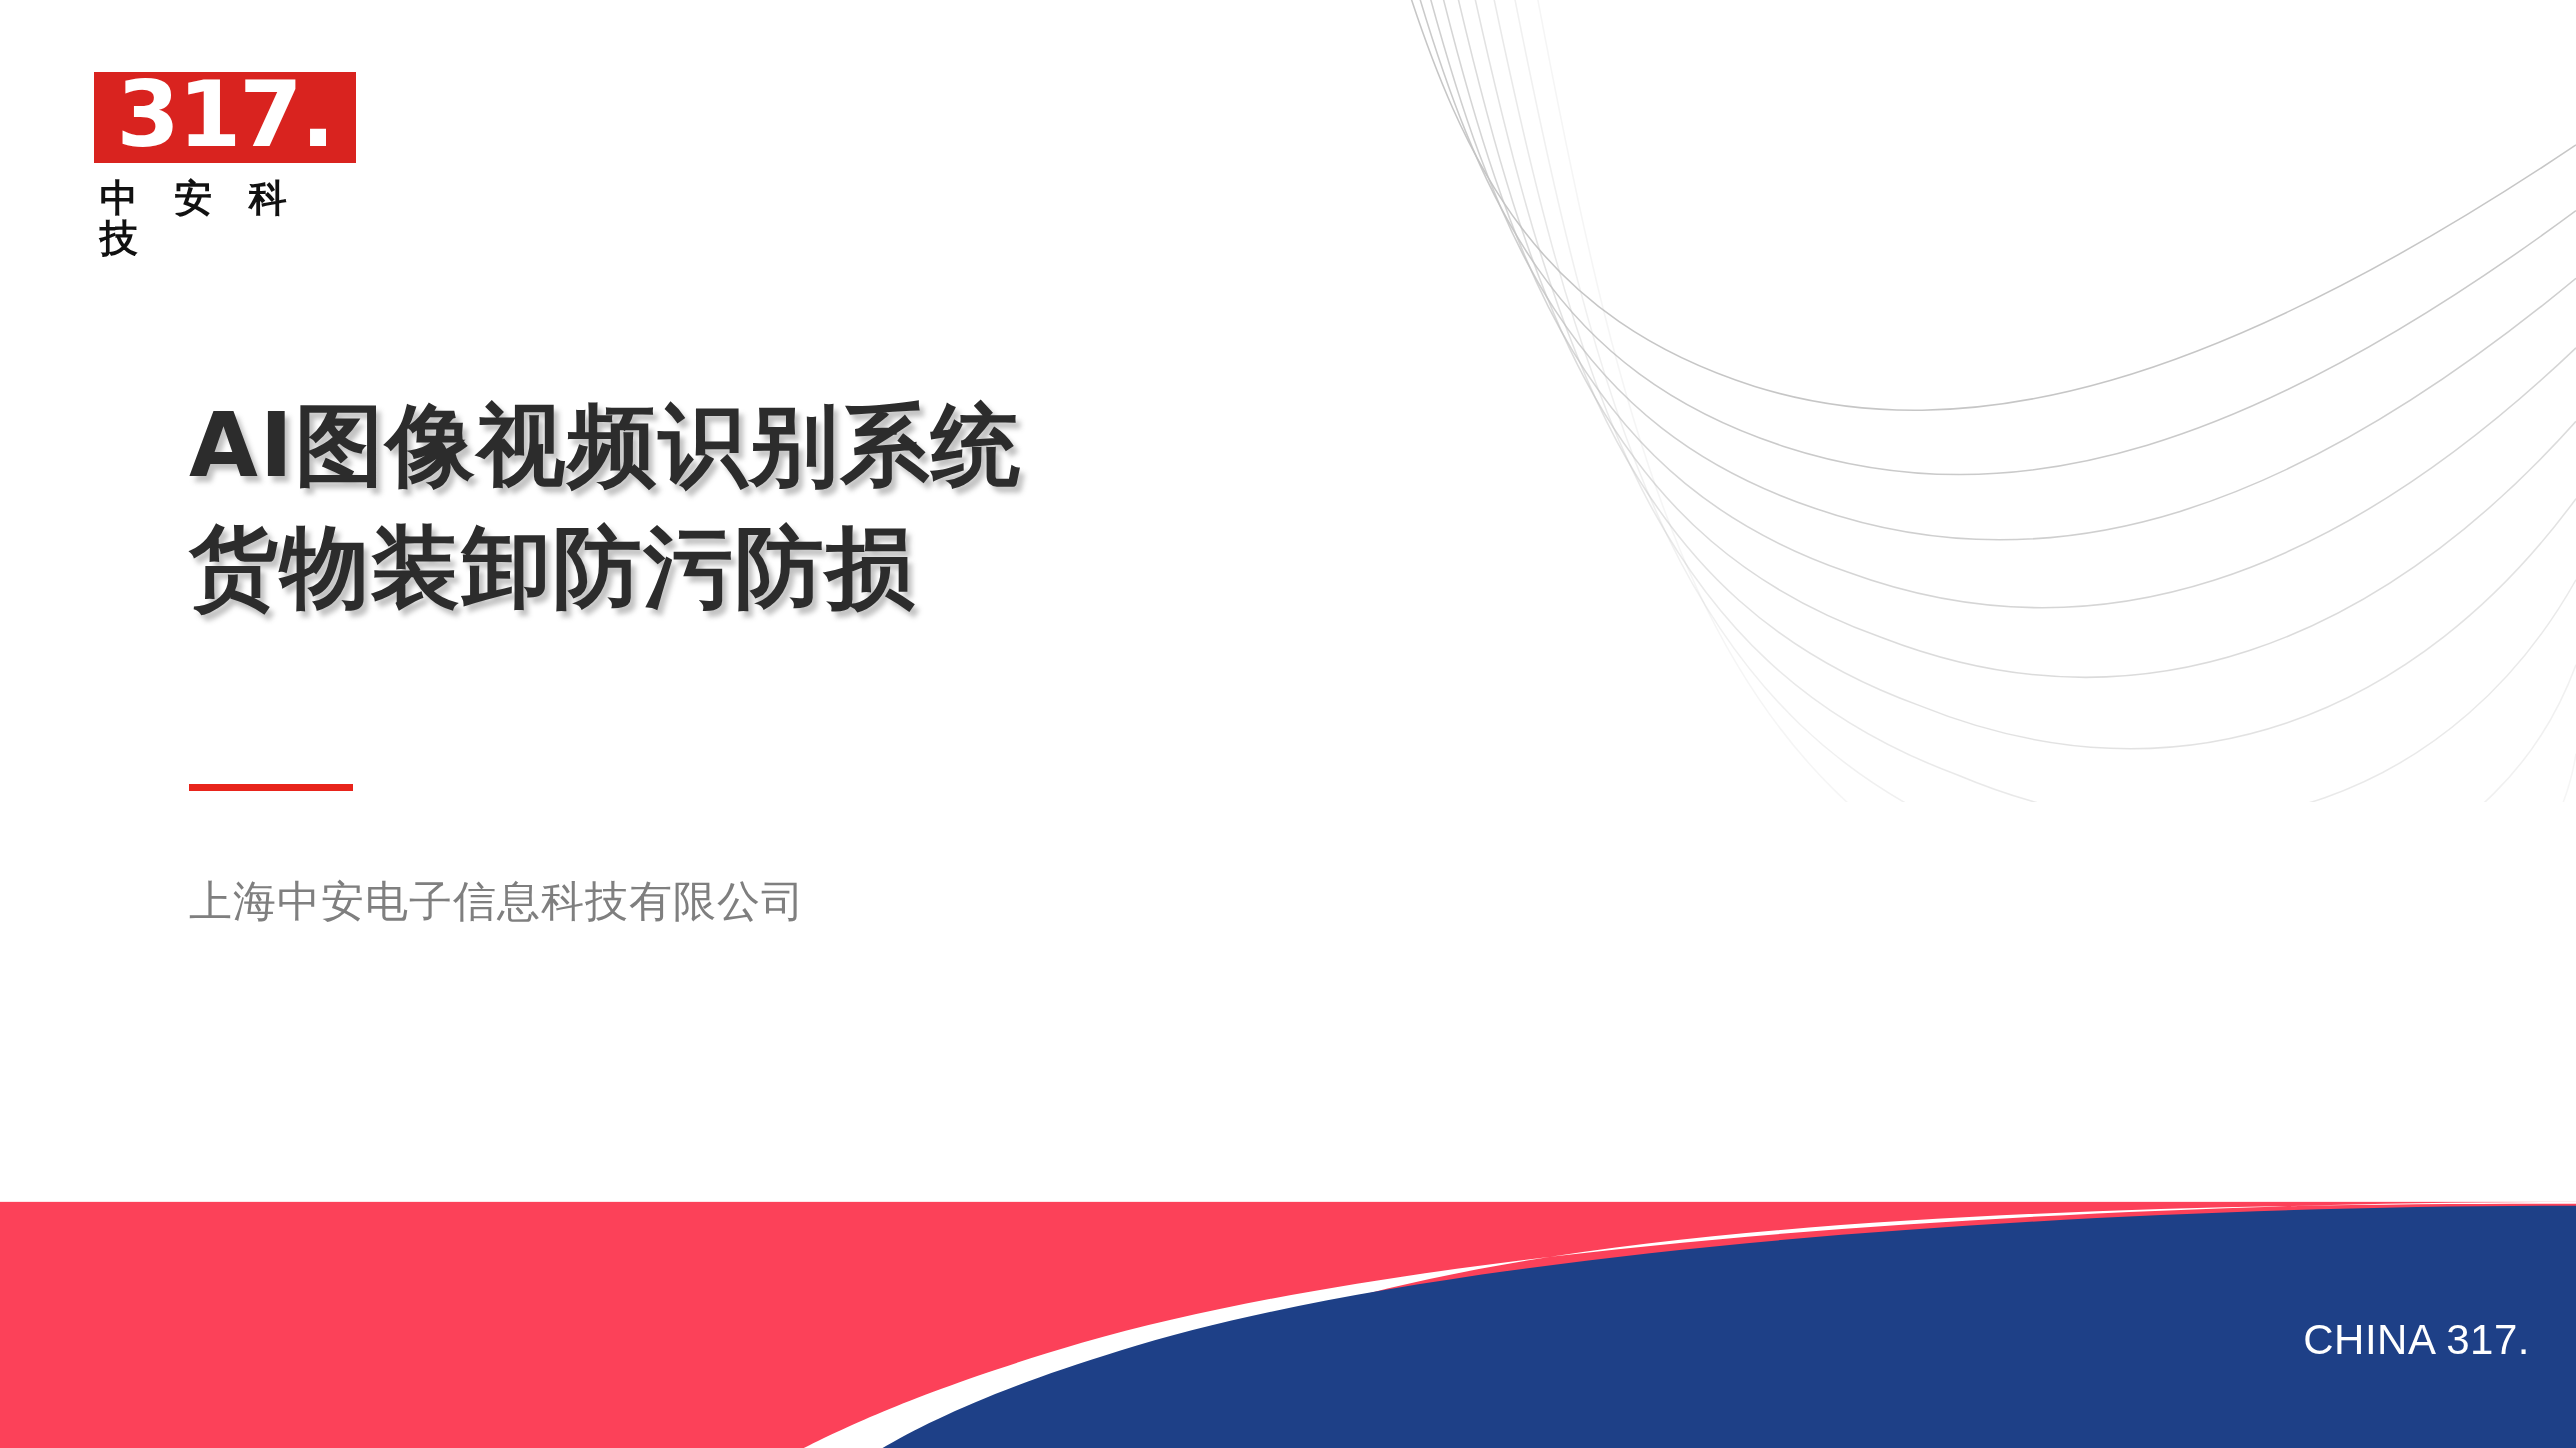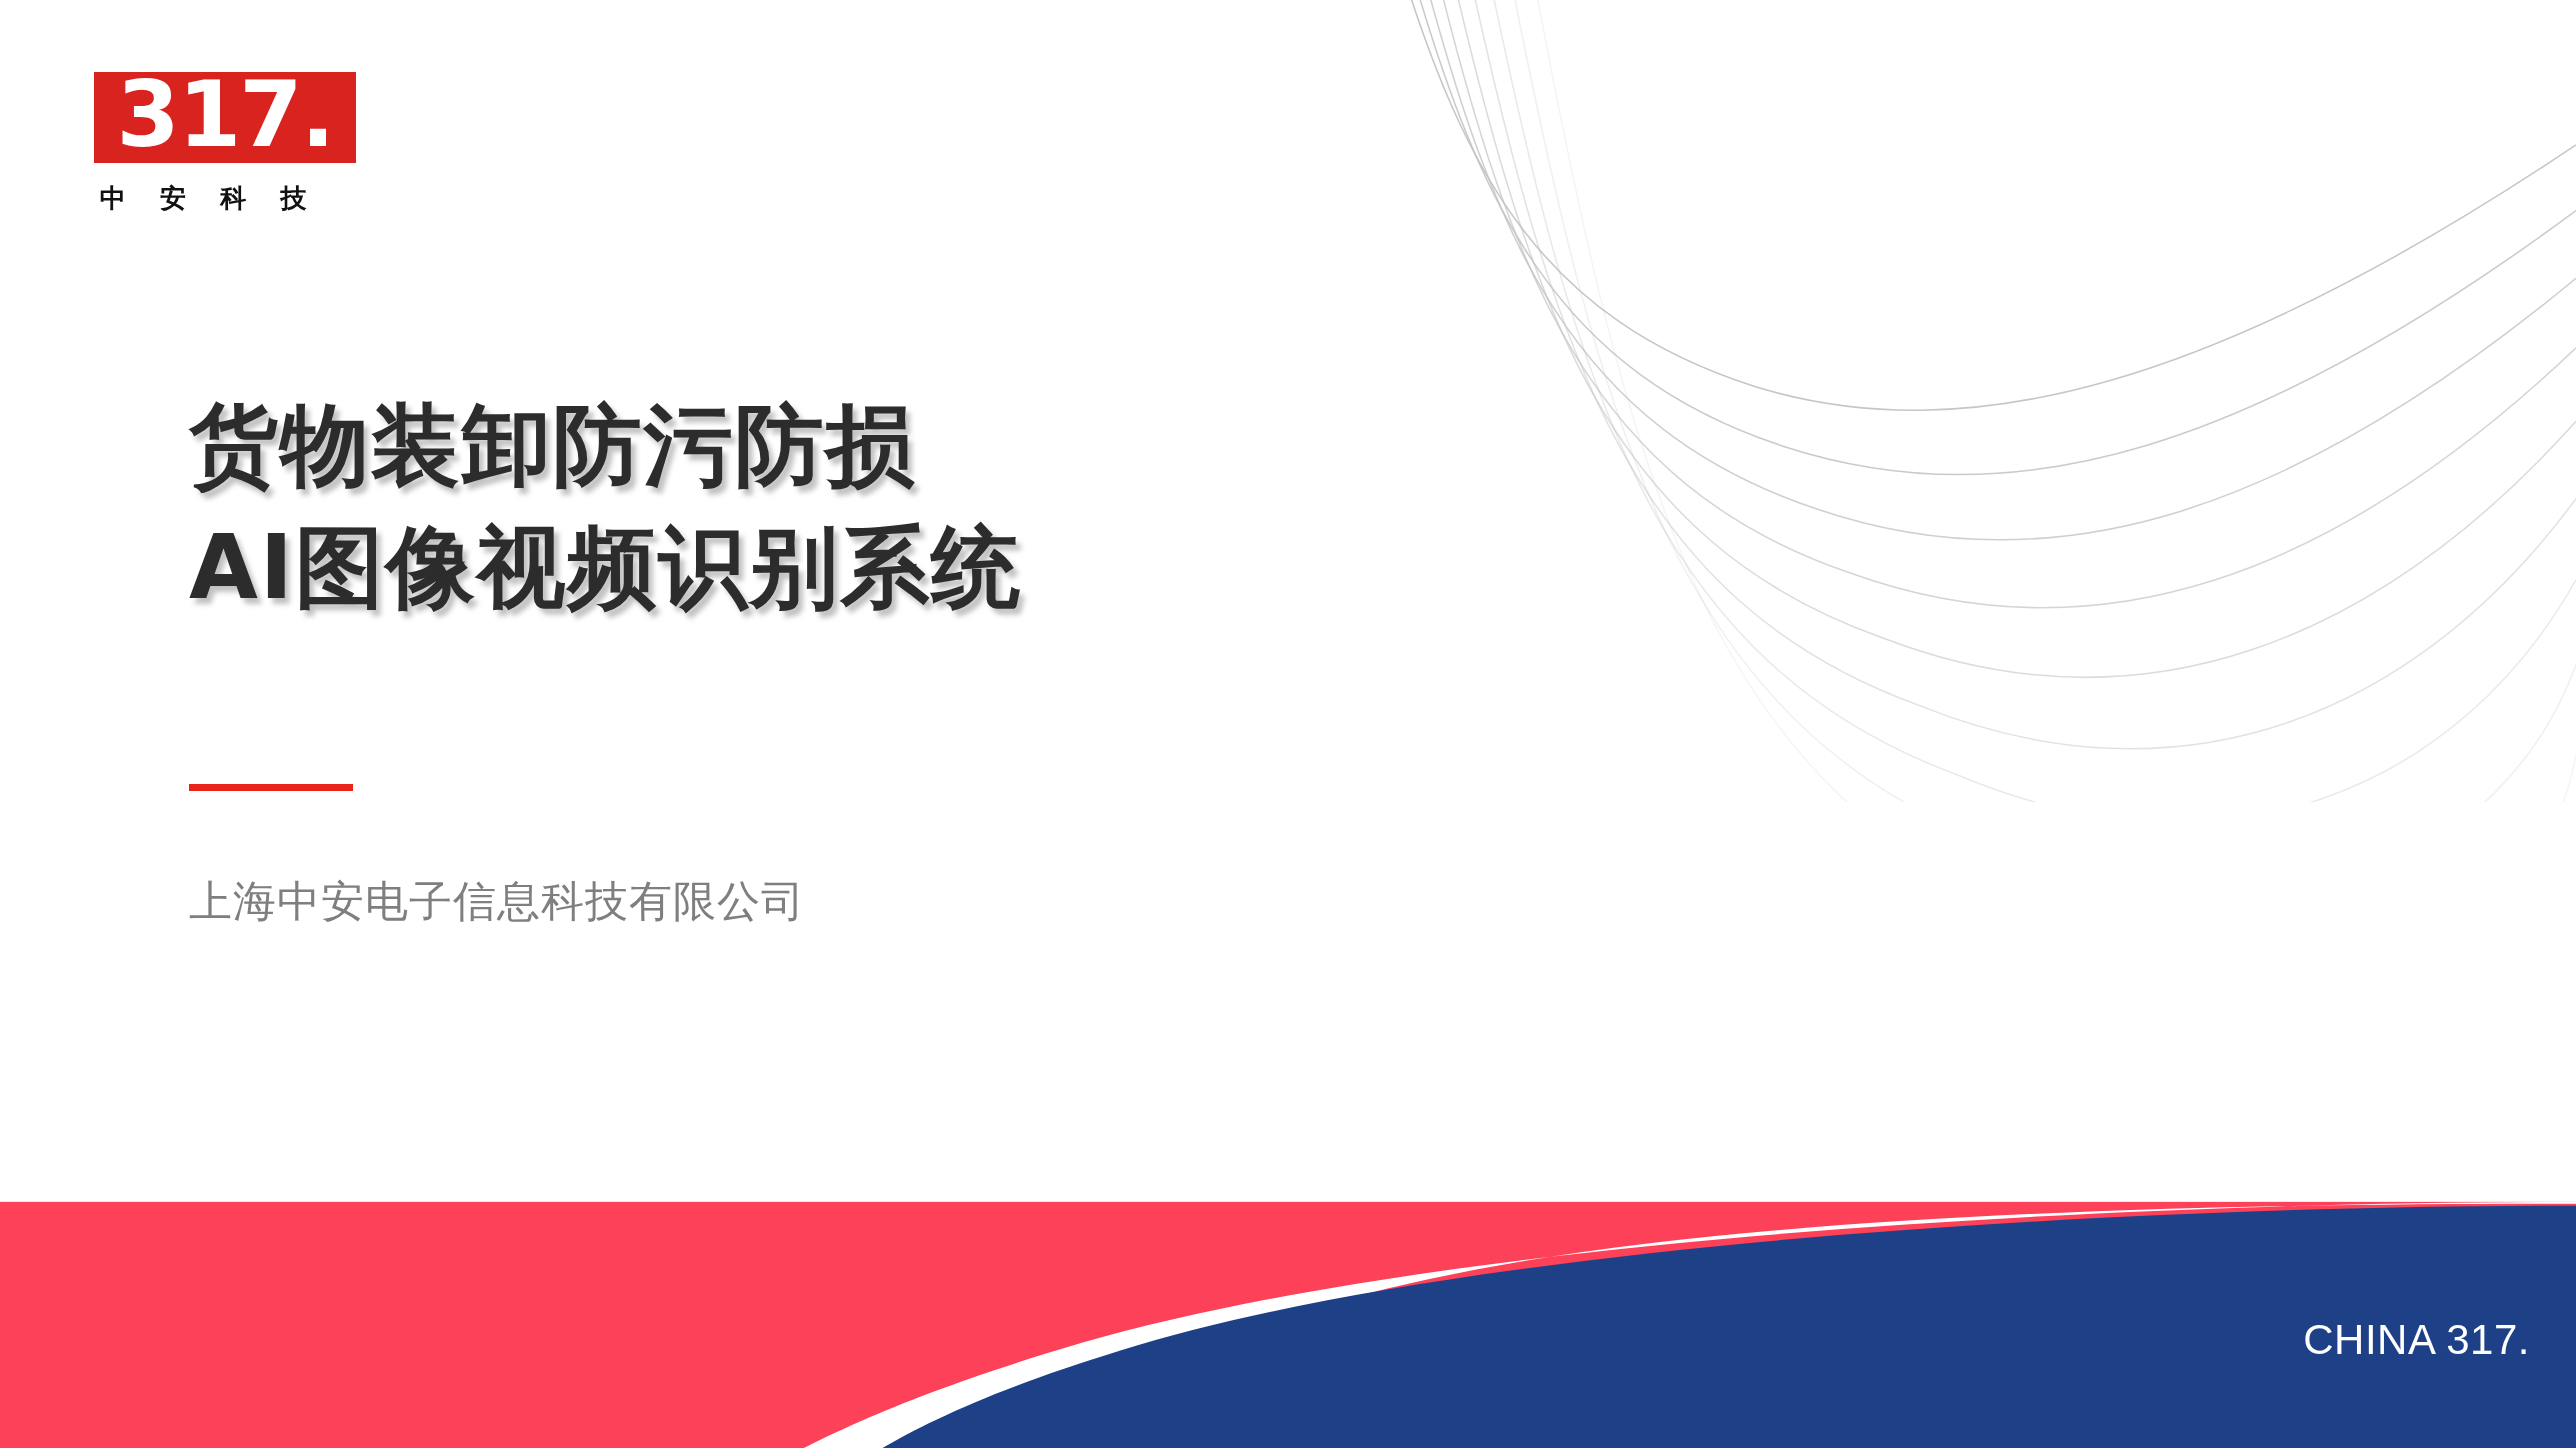--- a/index.html
+++ b/index.html
@@ -44,24 +44,24 @@
   #logo-mark-text {
     color: #ffffff;
     font-family: "DejaVu Sans", sans-serif;
     font-size: 91px;
     font-weight: bold;
     line-height: 1;
     letter-spacing: -1.9px;
     margin-top: -5.8px;
   }
   #logo-sub {
-    margin-top: 22px;
+    margin-top: 16px;
     color: #111111;
-    font-family: Liberation Sans, sans-serif;
-    font-size: 26px;
+    font-family: Liberation Serif, serif;
+    font-size: 38px;
     font-weight: bold;
     letter-spacing: 13.5px;
     text-align: left;
     padding-left: 5.8px;
     line-height: 1.05;
   }
 
   
   #title-block {
     position: absolute;
@@ -149,22 +149,22 @@
   </svg>
 
   <div id="logo">
     <div id="logo-mark">
       <span id="logo-mark-text">317.</span>
     </div>
     <div id="logo-sub">中 安 科 技</div>
   </div>
 
   <div id="title-block">
+    <div class="title-line">AI图像视频识别系统</div>
     <div class="title-line">货物装卸防污防损</div>
-    <div class="title-line">AI图像视频识别系统</div>
   </div>
 
   <div id="divider"></div>
 
   <div id="subtitle">上海中安电子信息科技有限公司</div>
 
   <div id="banner">
     <svg width="2576" height="251" viewBox="0 0 2667 260" preserveAspectRatio="none" aria-hidden="true">
 
       <rect x="0" y="4" width="2667" height="256" fill="#fc4159"></rect>

